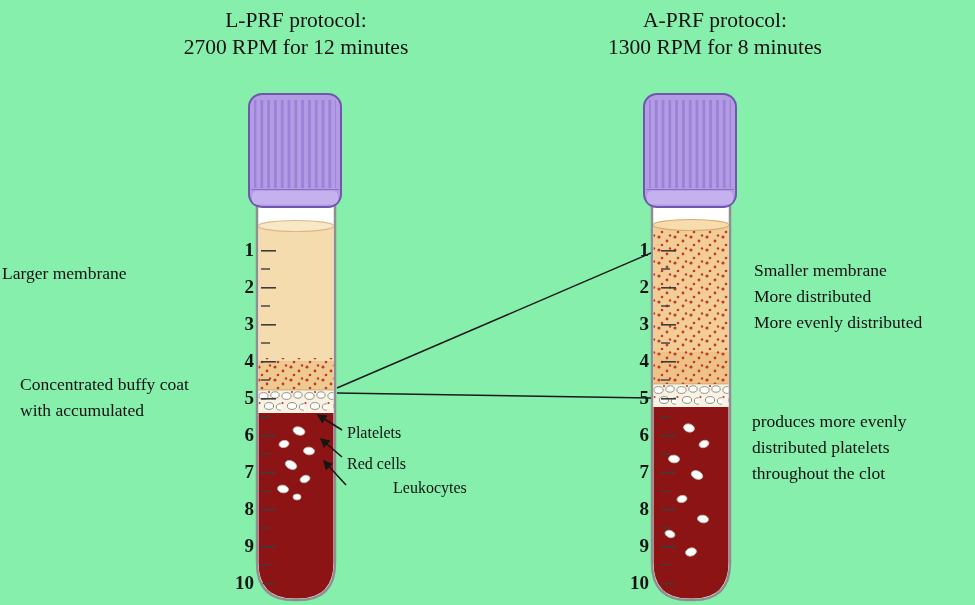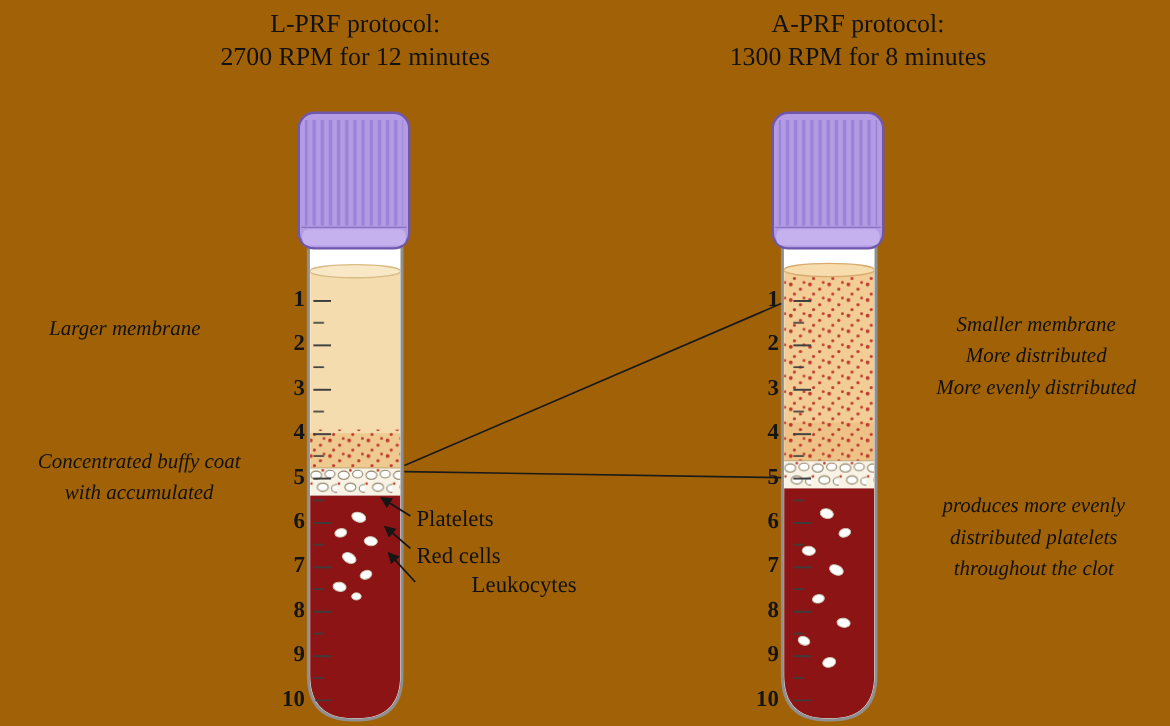--- a/index.html
+++ b/index.html
@@ -1,28 +1,28 @@
 <!DOCTYPE html>
 <html><head>
 <meta charset="utf-8">
 <style>
   * { margin:0; padding:0; box-sizing:border-box; }
   html,body { background:#ffffff; }
   body { font-family:"Liberation Serif","DejaVu Serif",serif; color:#111; }
-  .canvas { position:relative; width:975px; height:605px; background:#a16207; overflow:hidden; }
+  .canvas { position:relative; width:975px; height:605px; background:#86efac; overflow:hidden; }
   .art { position:absolute; left:0; top:0; }
   .title { position:absolute; top:7px; width:300px; text-align:center; font-size:21.5px; line-height:27px; color:#111; }
   .title.t-left { left:146px; }
   .title.t-right { left:565px;text-align:center; }
-  .note { position:absolute; text-align:center; font-size:17.5px; line-height:26px; color:#111;font-style:italic; }
+  .note { position:absolute; text-align:left; font-size:17.5px; line-height:26px; color:#111; }
   .note-left-membrane { left:2px; top:260px; width:204px; }
   .note-left-buffy { left:0px; top:371px; width:212px;padding-left:20px; }
   .note-right-membrane { left:754px; top:257px; width:219px; }
   .note-right-gforce { left:752px; top:408px; width:219px; }
-  .comp-label { position:absolute; font-size:19px; line-height:20px; color:#111; }
+  .comp-label { position:absolute; font-size:16px; line-height:20px; color:#111; }
   .lbl-platelets { left:347px; top:423px; }
   .lbl-redcells { left:347px; top:454px; }
   .lbl-leukocytes { left:349px; top:478px;margin-left:44px; }
   .scale { position:absolute; top:0; width:60px; height:605px; font-size:19px; font-weight:bold; color:#141414; }
   .scale span { position:absolute; right:2px; line-height:22px; }
   .scale.s-left { left:196px; }
   .scale.s-right { left:591px; }
 </style>
 </head>
 <body>

